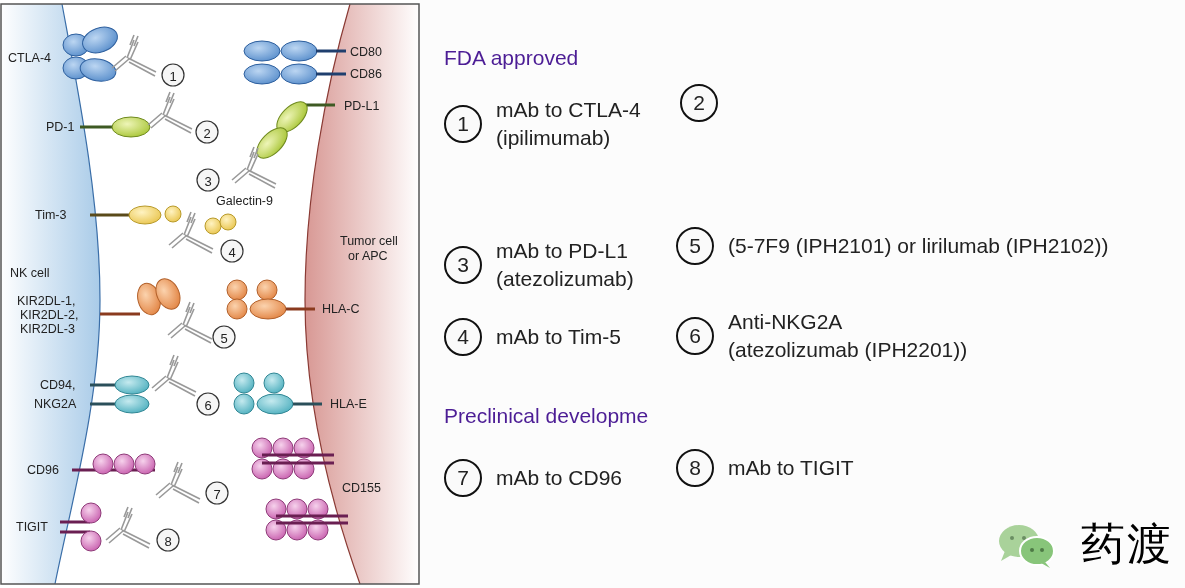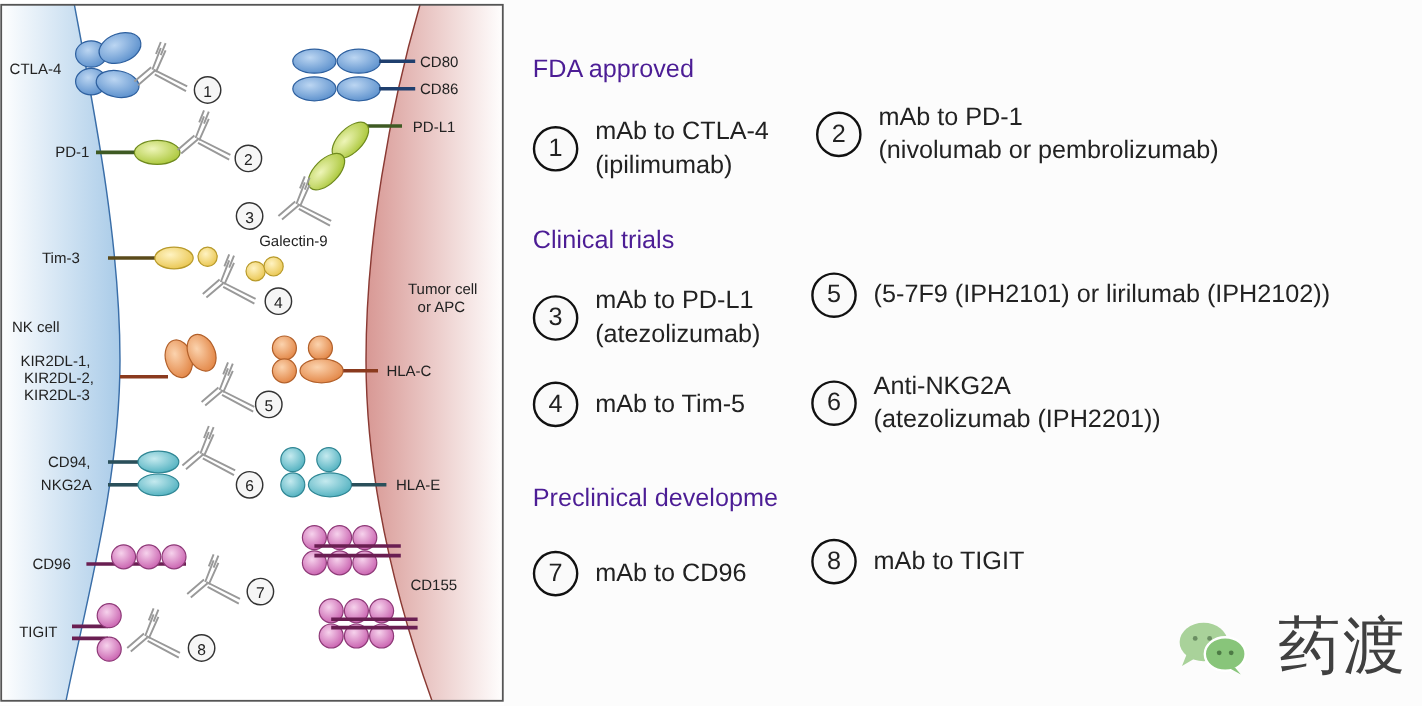--- a/index.html
+++ b/index.html
@@ -7,21 +7,21 @@
   #fig { position:absolute; left:0; top:0; width:420px; height:588px; }
   .lbl { font-family:"Liberation Sans", sans-serif; font-size:12.5px; fill:#222; }
   .num { font-family:"Liberation Sans", sans-serif; font-size:13px; fill:#222; text-anchor:middle; dominant-baseline:central; }
   .legend { position:absolute; left:430px; top:0; width:755px; height:588px; }
   .section { position:absolute; left:14px; font-size:21px; color:#4c1d95; }
   .entry { position:absolute; display:flex; align-items:center; }
   .circ { width:38px; height:38px; border:2px solid #111; border-radius:50%; box-sizing:border-box; display:flex; align-items:center; justify-content:center; font-size:21px; color:#222; flex:0 0 auto; background:#fafafa; }
   .etext { margin-left:14px; font-size:21px; color:#222; line-height:28px; white-space:nowrap; }
   .clip { overflow:hidden; white-space:nowrap; width:226px; }
   .logo { position:absolute; right:12px; bottom:14px; display:flex; align-items:center; }
-  .logo-text { font-family:"DejaVu Sans", sans-serif; font-size:52px; color:#404040; margin-left:24px; letter-spacing:2px; }
+  .logo-text { font-family:"DejaVu Sans", sans-serif; font-size:44px; color:#000000; margin-left:24px; letter-spacing:2px; }
 </style>
 </head>
 <body>
 
 <svg id="fig" viewBox="0 0 420 588" xmlns="http://www.w3.org/2000/svg">
   <defs>
     <linearGradient id="nkGrad" x1="0" x2="1" y1="0" y2="0">
       <stop offset="0" stop-color="#ffffff"></stop>
       <stop offset="1" stop-color="#a9cbe8"></stop>
     </linearGradient>
@@ -232,27 +232,22 @@
 
   <div class="entry" style="left:14px; top:96px">
     <div class="circ">1</div>
     <div class="etext">
       <div>mAb to CTLA-4</div>
       <div>(ipilimumab)</div>
     </div>
   </div>
   <div class="entry" style="left:250px; top:84px">
     <div class="circ">2</div>
-    <div class="etext">
-      <div>mAb to PD-1</div>
-      <div>(nivolumab or pembrolizumab)</div>
-    </div>
-  </div>
-
-  <div class="section" style="top:189px">Clinical trials</div>
+  </div>
+
 
   <div class="entry" style="left:14px; top:237px">
     <div class="circ">3</div>
     <div class="etext">
       <div>mAb to PD-L1</div>
       <div>(atezolizumab)</div>
     </div>
   </div>
   <div class="entry" style="left:246px; top:227px">
     <div class="circ">5</div>

